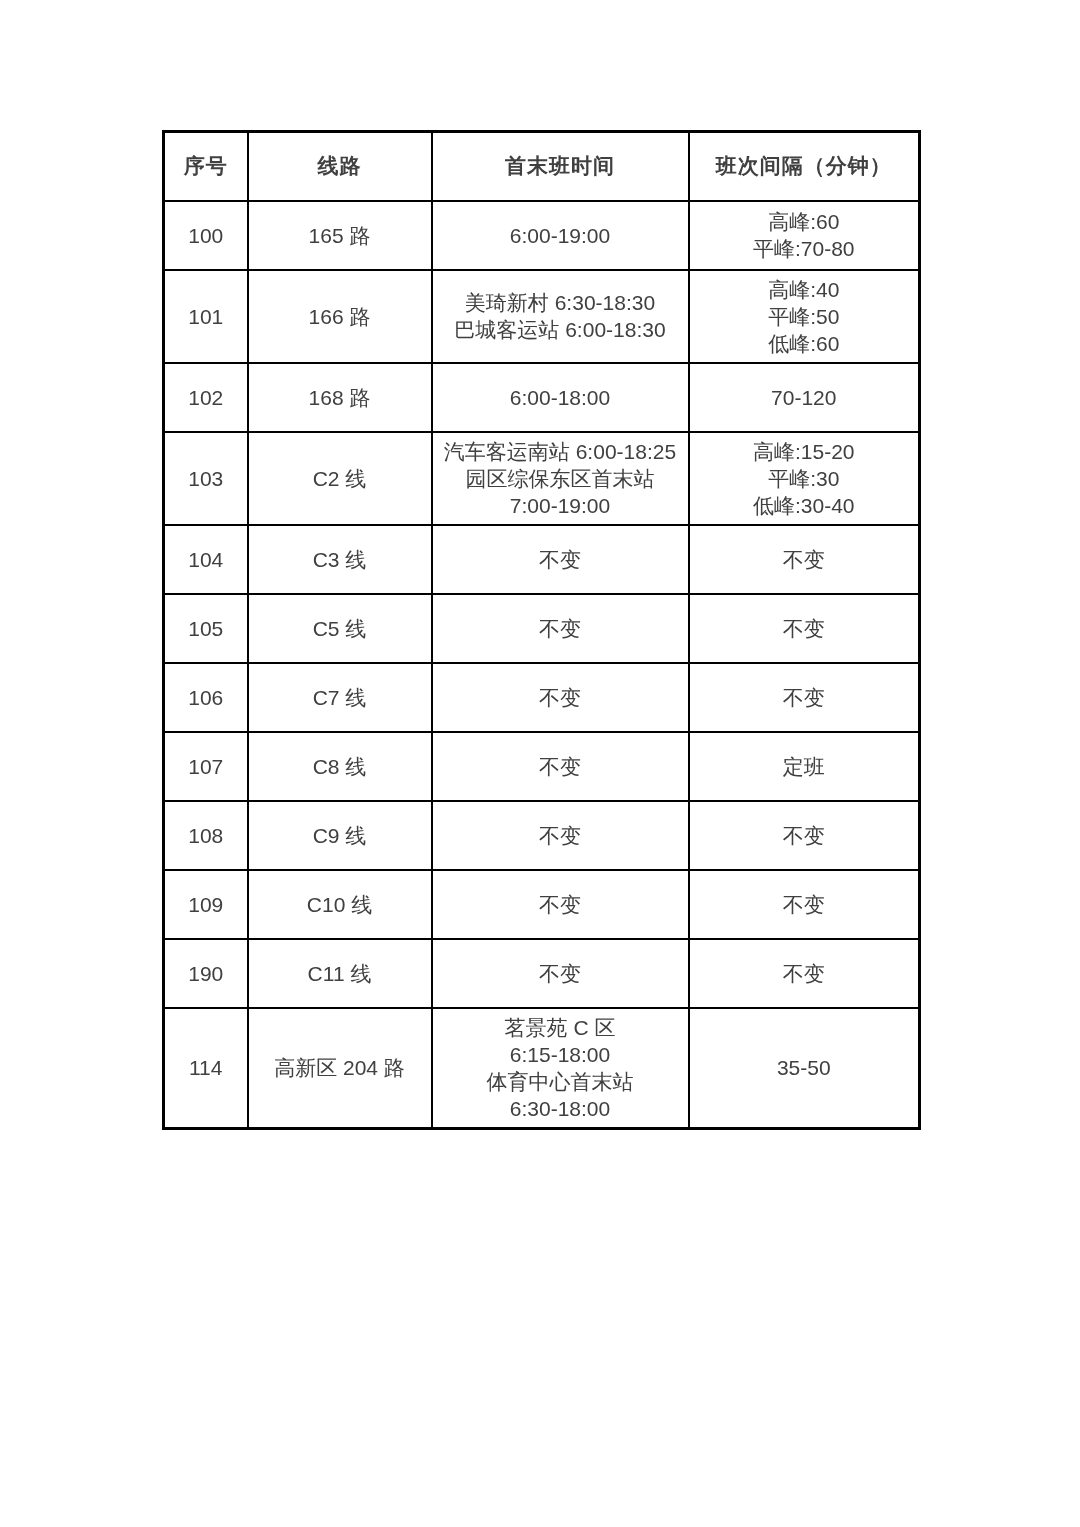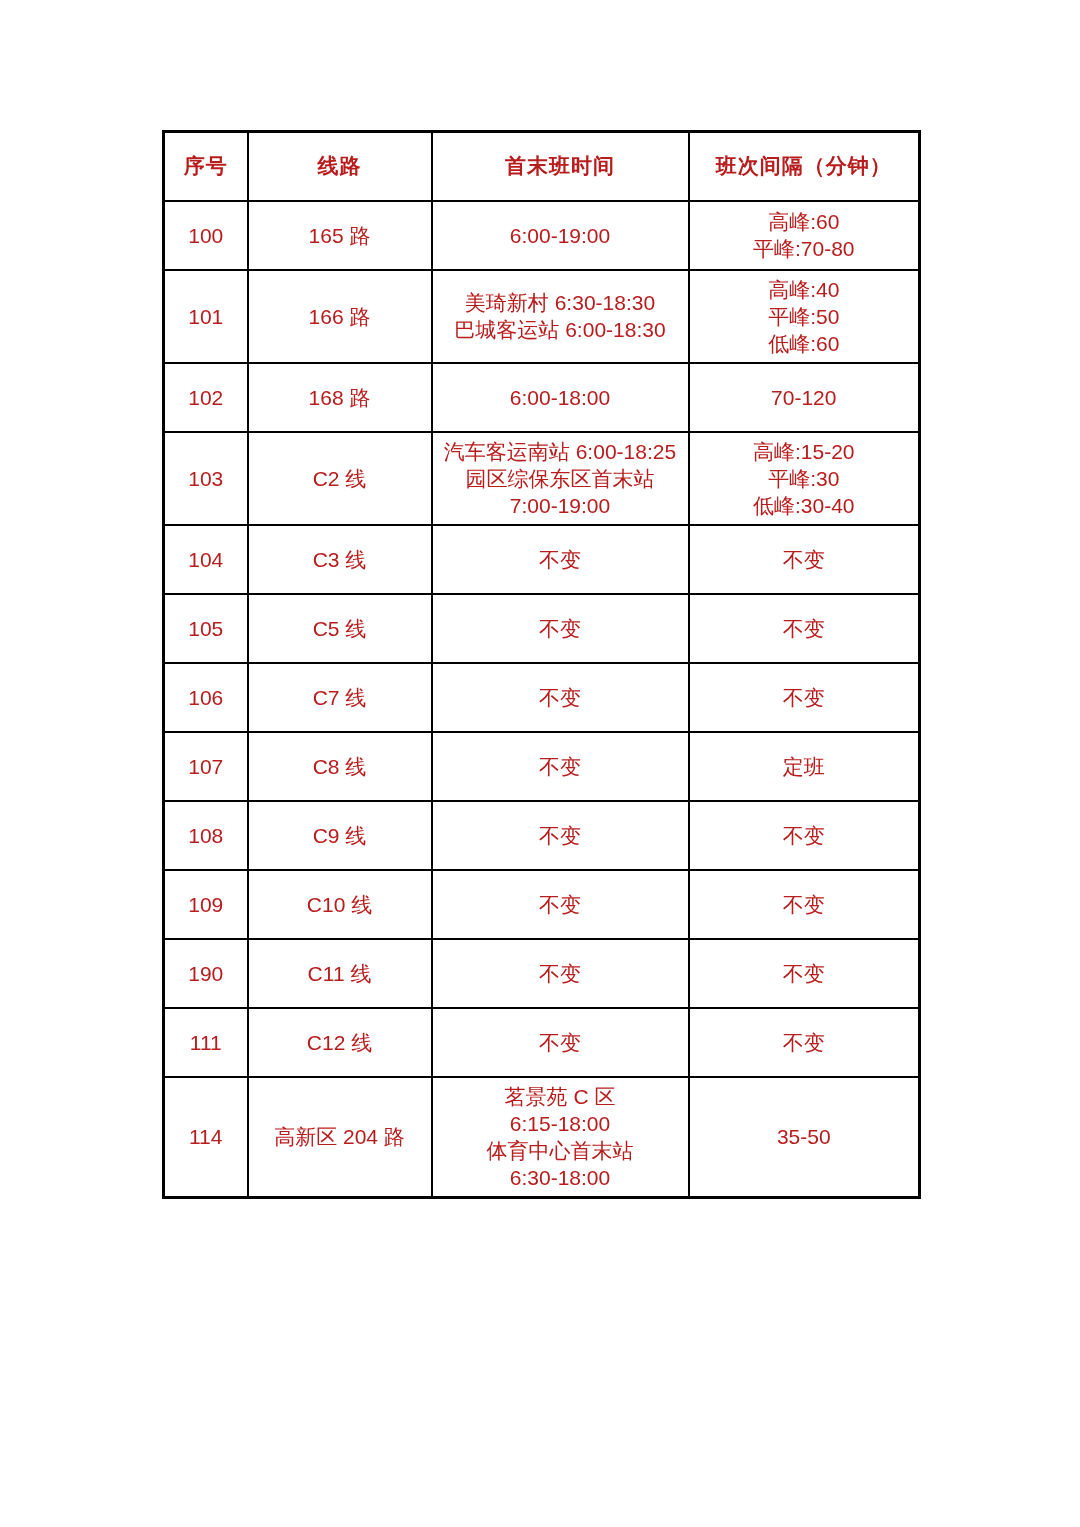--- a/index.html
+++ b/index.html
@@ -2,21 +2,21 @@
 <html><head>
 <meta charset="utf-8">
 <style>
   * { margin: 0; padding: 0; box-sizing: border-box; }
   html, body { background: #ffffff; }
   .page {
     position: relative;
     width: 1080px;
     height: 1527px;
     background: #ffffff;
-    color: #b91c1c;
+    color: #404040;
     font-family: "Liberation Sans", "DejaVu Sans", sans-serif;
     overflow: hidden;
   }
   table.bus-table {
     position: absolute;
     left: 162px;
     top: 130px;
     width: 756px;
     border-collapse: collapse;
     table-layout: fixed;
@@ -223,34 +223,20 @@
           </td>
           <td>
             <div class="cell-line">不变</div>
           </td>
           <td>
             <div class="cell-line">不变</div>
           </td>
         </tr>
         <tr>
           <td>
-            <div class="cell-line">111</div>
-          </td>
-          <td>
-            <div class="cell-line">C12 线</div>
-          </td>
-          <td>
-            <div class="cell-line">不变</div>
-          </td>
-          <td>
-            <div class="cell-line">不变</div>
-          </td>
-        </tr>
-        <tr>
-          <td>
             <div class="cell-line">114</div>
           </td>
           <td>
             <div class="cell-line">高新区 204 路</div>
           </td>
           <td>
             <div class="cell-line">茗景苑 C 区</div>
             <div class="cell-line">6:15-18:00</div>
             <div class="cell-line">体育中心首末站</div>
             <div class="cell-line">6:30-18:00</div>

